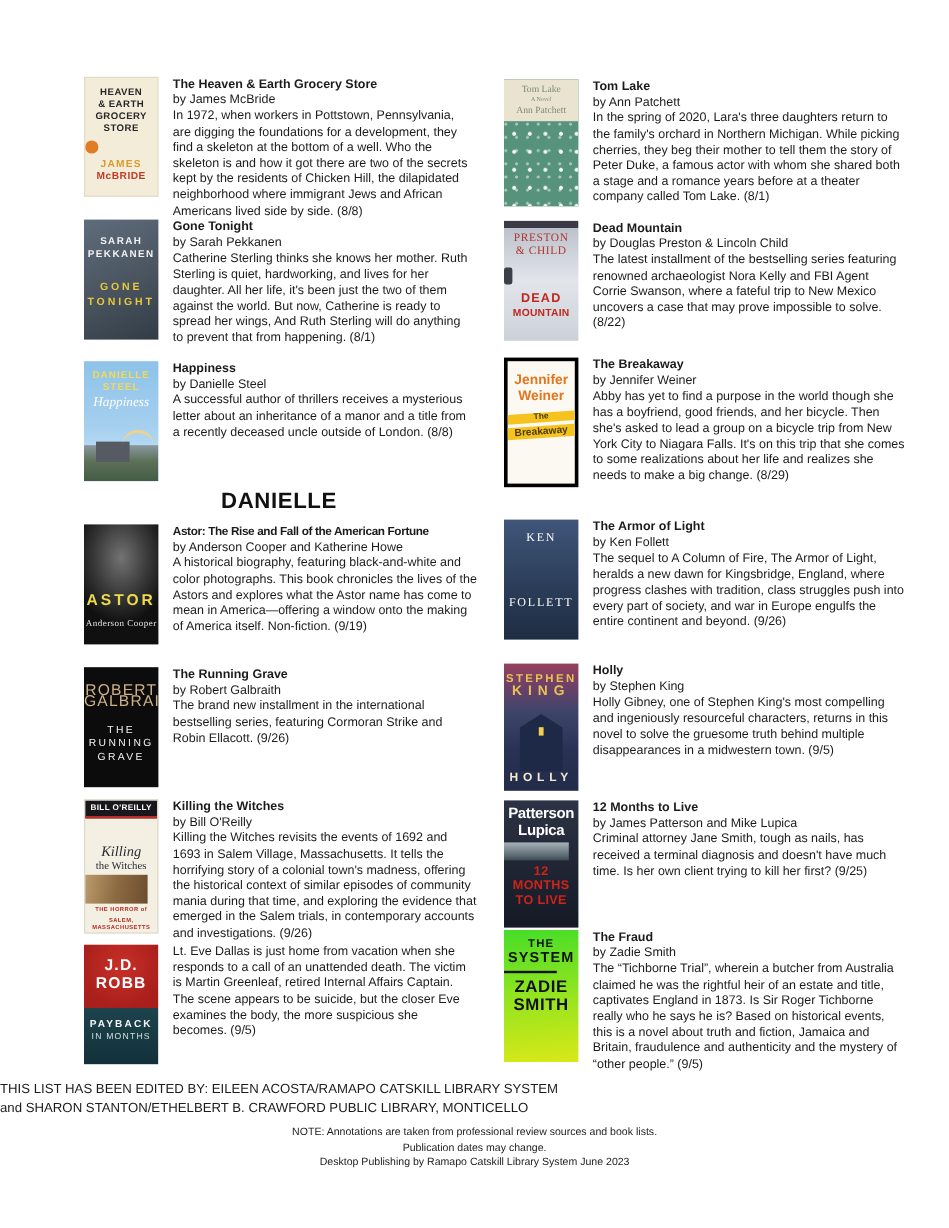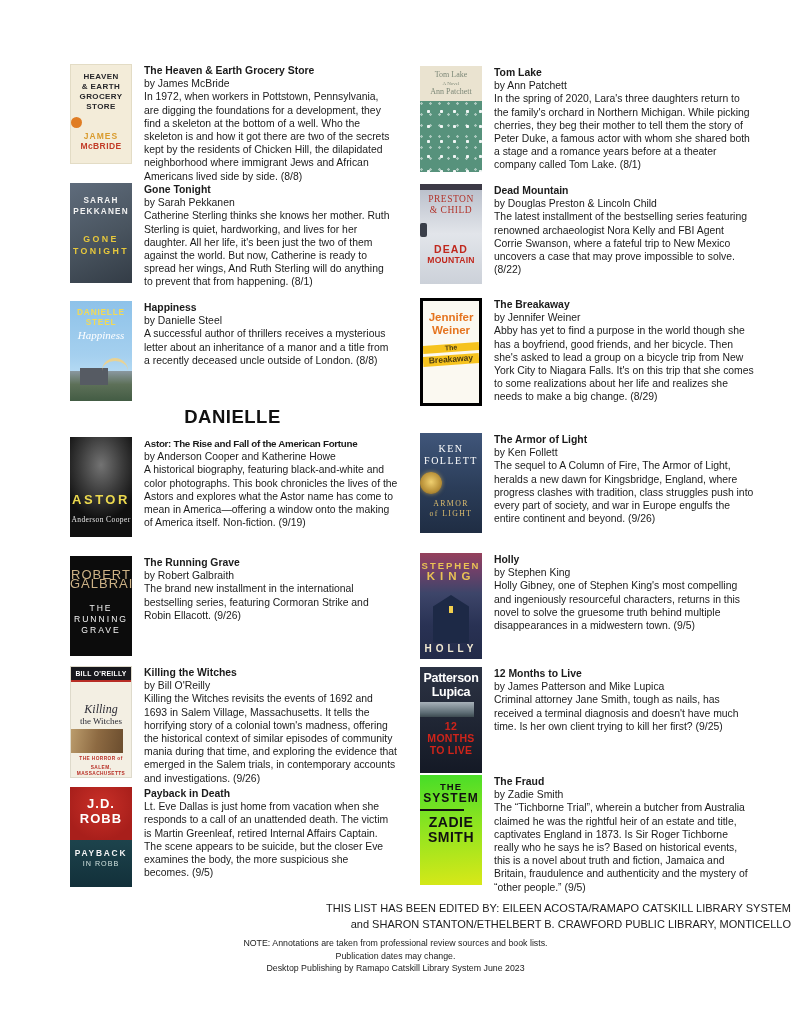--- a/index.html
+++ b/index.html
@@ -9,21 +9,21 @@
     font-family: "Liberation Sans", sans-serif; color: #1b1b1b; overflow: hidden;
   }
   .entry { position: absolute; display: flex; }
   .text { margin-left: 12px; flex: 1; }
   .b-title  { font-weight: bold; font-size: 10.4px; line-height: 13.2px; white-space: nowrap; }
   .b-title.tight { font-size: 9.8px; letter-spacing: -0.3px; }
   .b-author { font-size: 10.4px; line-height: 13.2px; }
   .b-desc   { font-size: 10.4px; line-height: 13.2px; }
   .sep-heading { position:absolute; left:70px; top:406px; width:325px; text-align:center;
     font-size:18.5px; font-weight:bold; letter-spacing:.5px; color:#111; }
-  .edited { position:absolute; left:0; top:901px; width:791px; text-align:right;
+  .edited { position:absolute; left:0; top:901px; width:791px; text-align:left;
     font-size:11px; line-height:15.5px; }
   .note { position:absolute; left:0; top:937px; width:791px; text-align:center;
     font-size:8.8px; line-height:12.5px; }
 
   
   .cover { flex:0 0 62px; height:100px; position:relative; display:flex; flex-direction:column;
            text-align:center; overflow:hidden; }
   .cover span { display:block; line-height:1.12; }
   .cover i { display:block; }
 
@@ -74,21 +74,21 @@
   .cov5 .rib { background:#f6c31e; color:#4a3a10; font-weight:bold; padding:0 4px; margin-top:3px; transform:rotate(-4deg); }
   .cov5 .r1 { font-size:7px; margin-top:7px; }
   .cov5 .r2 { font-size:8.5px; }
 
   
   .cov6 { height:100px; background:radial-gradient(ellipse 40px 55px at 50% 28%, #737373 0%, #3a3a3a 55%, #101010 100%); }
   .cov6 .as { margin-top:56px; font-size:13px; font-weight:bold; color:#ecd94e; letter-spacing:2.5px; }
   .cov6 .ac { margin-top:8px; font-family:"Liberation Serif", serif; font-size:7.5px; color:#e6e6e6; letter-spacing:.4px; }
 
   
-  .cov7 { background:linear-gradient(#40567a 0%,#2b3d59 55%,#1f2d43 100%); padding-top:10px; }
+  .cov7 { background:linear-gradient(#40567a 0%,#2b3d59 55%,#1f2d43 100%); padding-top:10px;gap:42px; }
   .cov7 .kf { font-family:"Liberation Serif", serif; font-size:10px; color:#ffffff; letter-spacing:1.5px; line-height:11.5px; }
   .cov7 .emb { width:22px; height:22px; border-radius:50%; margin:6px 0 5px;
     background:radial-gradient(circle at 50% 45%, #f0d070 0%, #b89038 60%, #7a5c1e 100%);
     box-shadow:0 0 4px rgba(230,190,90,.6); }
   .cov7 .al { font-size:7.8px; color:#dcbd6e; letter-spacing:1.4px; line-height:9.5px; font-family:"Liberation Serif", serif; }
 
   
   .cov8 { background:#0c0c0c; padding-top:14px; }
   .cov8 .rg { font-size:13px; color:#cdb286; letter-spacing:1px; line-height:9px; }
   .cov8 .tr { font-size:8.6px; color:#f2f2f2; letter-spacing:2px; line-height:11px; }
@@ -325,25 +325,24 @@
   </div>
 
   <div class="entry" style="left:70px;top:787px;width:325px">
     <div class="cover cov12">
       <div class="rtop">
         <span class="jd">J.D.</span>
         <span class="jd">ROBB</span>
       </div>
       <div class="rbot">
         <span class="pb">PAYBACK</span>
-        <span class="id">IN ROBB</span>
+        <span class="id">IN MONTHS</span>
       </div>
     </div>
     <div class="text">
-      <div class="b-title">Payback in Death</div>
       <div class="b-desc">Lt. Eve Dallas is just home from vacation when she responds to a call of an unattended death. The victim is Martin Greenleaf, retired Internal Affairs Captain. The scene appears to be suicide, but the closer Eve examines the body, the more suspicious she becomes. (9/5)</div>
     </div>
   </div>
 
   <div class="entry" style="left:420px;top:775px;width:334px">
     <div class="cover cov13">
       <span class="f1">THE</span>
       <span class="f2">SYSTEM</span>
       <i class="dv"></i>
       <span class="zs">ZADIE</span>

